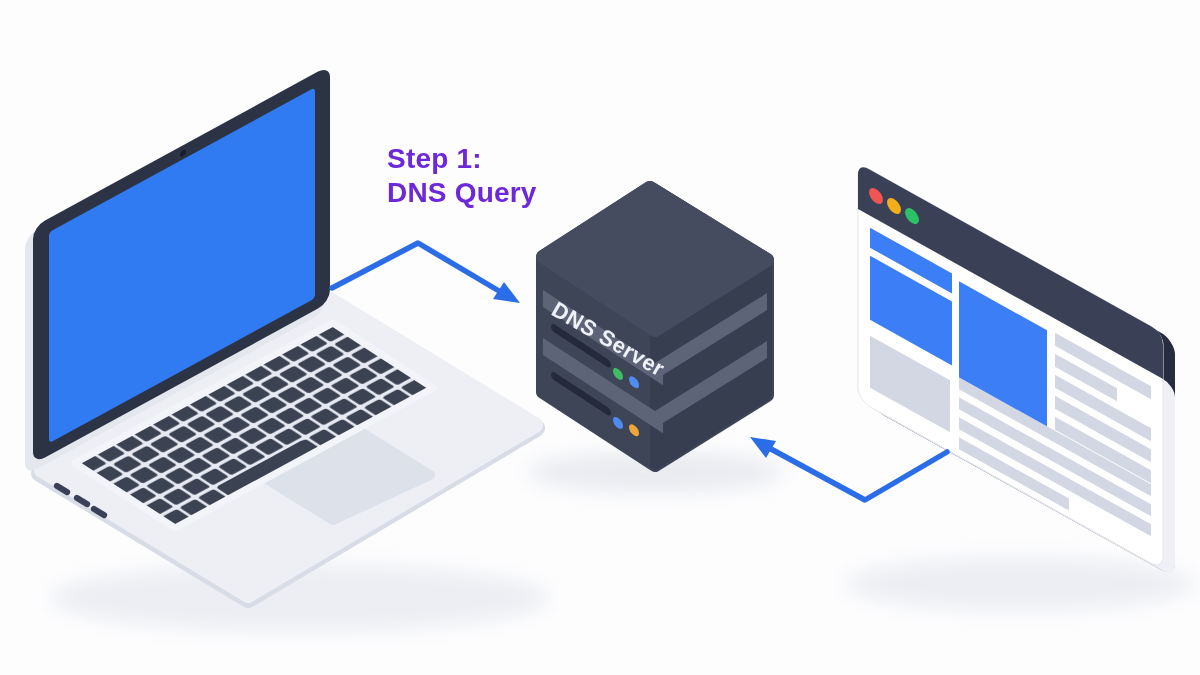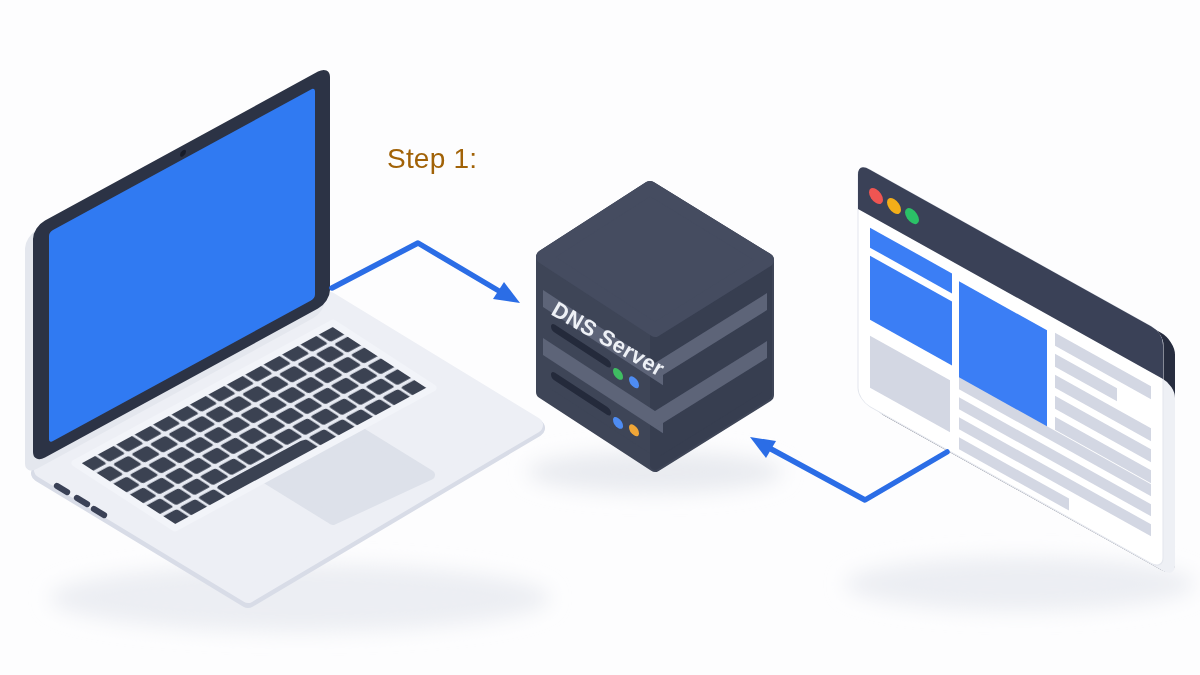--- a/index.html
+++ b/index.html
@@ -1,20 +1,20 @@
 <!DOCTYPE html>
 <html><head>
 <meta charset="utf-8">
 <style>
   html,body{margin:0;padding:0;background:#fdfdfe;}
   #stage{position:relative;width:1200px;height:675px;overflow:hidden;
          font-family:"Liberation Sans", sans-serif;background:#fdfdfe;}
   #scene{position:absolute;left:0;top:0;}
-  .step-label{position:absolute;color:#a16207;font-size:28px;line-height:34px;
-              font-weight:400;letter-spacing:0.2px;white-space:nowrap;}
+  .step-label{position:absolute;color:#6d28d9;font-size:28px;line-height:34px;
+              font-weight:700;letter-spacing:0.2px;white-space:nowrap;}
   #step1-label{left:387px;top:142px;}
   #step2-label{left:711px;top:484px;}
 </style>
 </head>
 <body>
 
 <div id="stage">
 
 <svg id="scene" width="1200" height="675" viewBox="0 0 1200 675">
   <defs>
@@ -126,16 +126,17 @@
   <g fill="none" stroke-width="5.5" stroke-linecap="round" stroke-linejoin="round">
     <path d="M332,288 L418,243 L499,291" stroke="#2b6de6"></path>
     <polygon points="520,303 493,299 504,282" stroke="none" fill="#2b6de6"></polygon>
     <path d="M947,452 L865,500 L771,449" stroke="#2b6de6"></path>
     <polygon points="750,437 776,441 766,458" stroke="none" fill="#2b6de6"></polygon>
   </g>
 </svg>
 
 <div class="step-label" id="step1-label">
   <div>Step 1:</div>
+  <div>DNS Query</div>
 </div>
 
 
 </div>
 
 </body></html>

